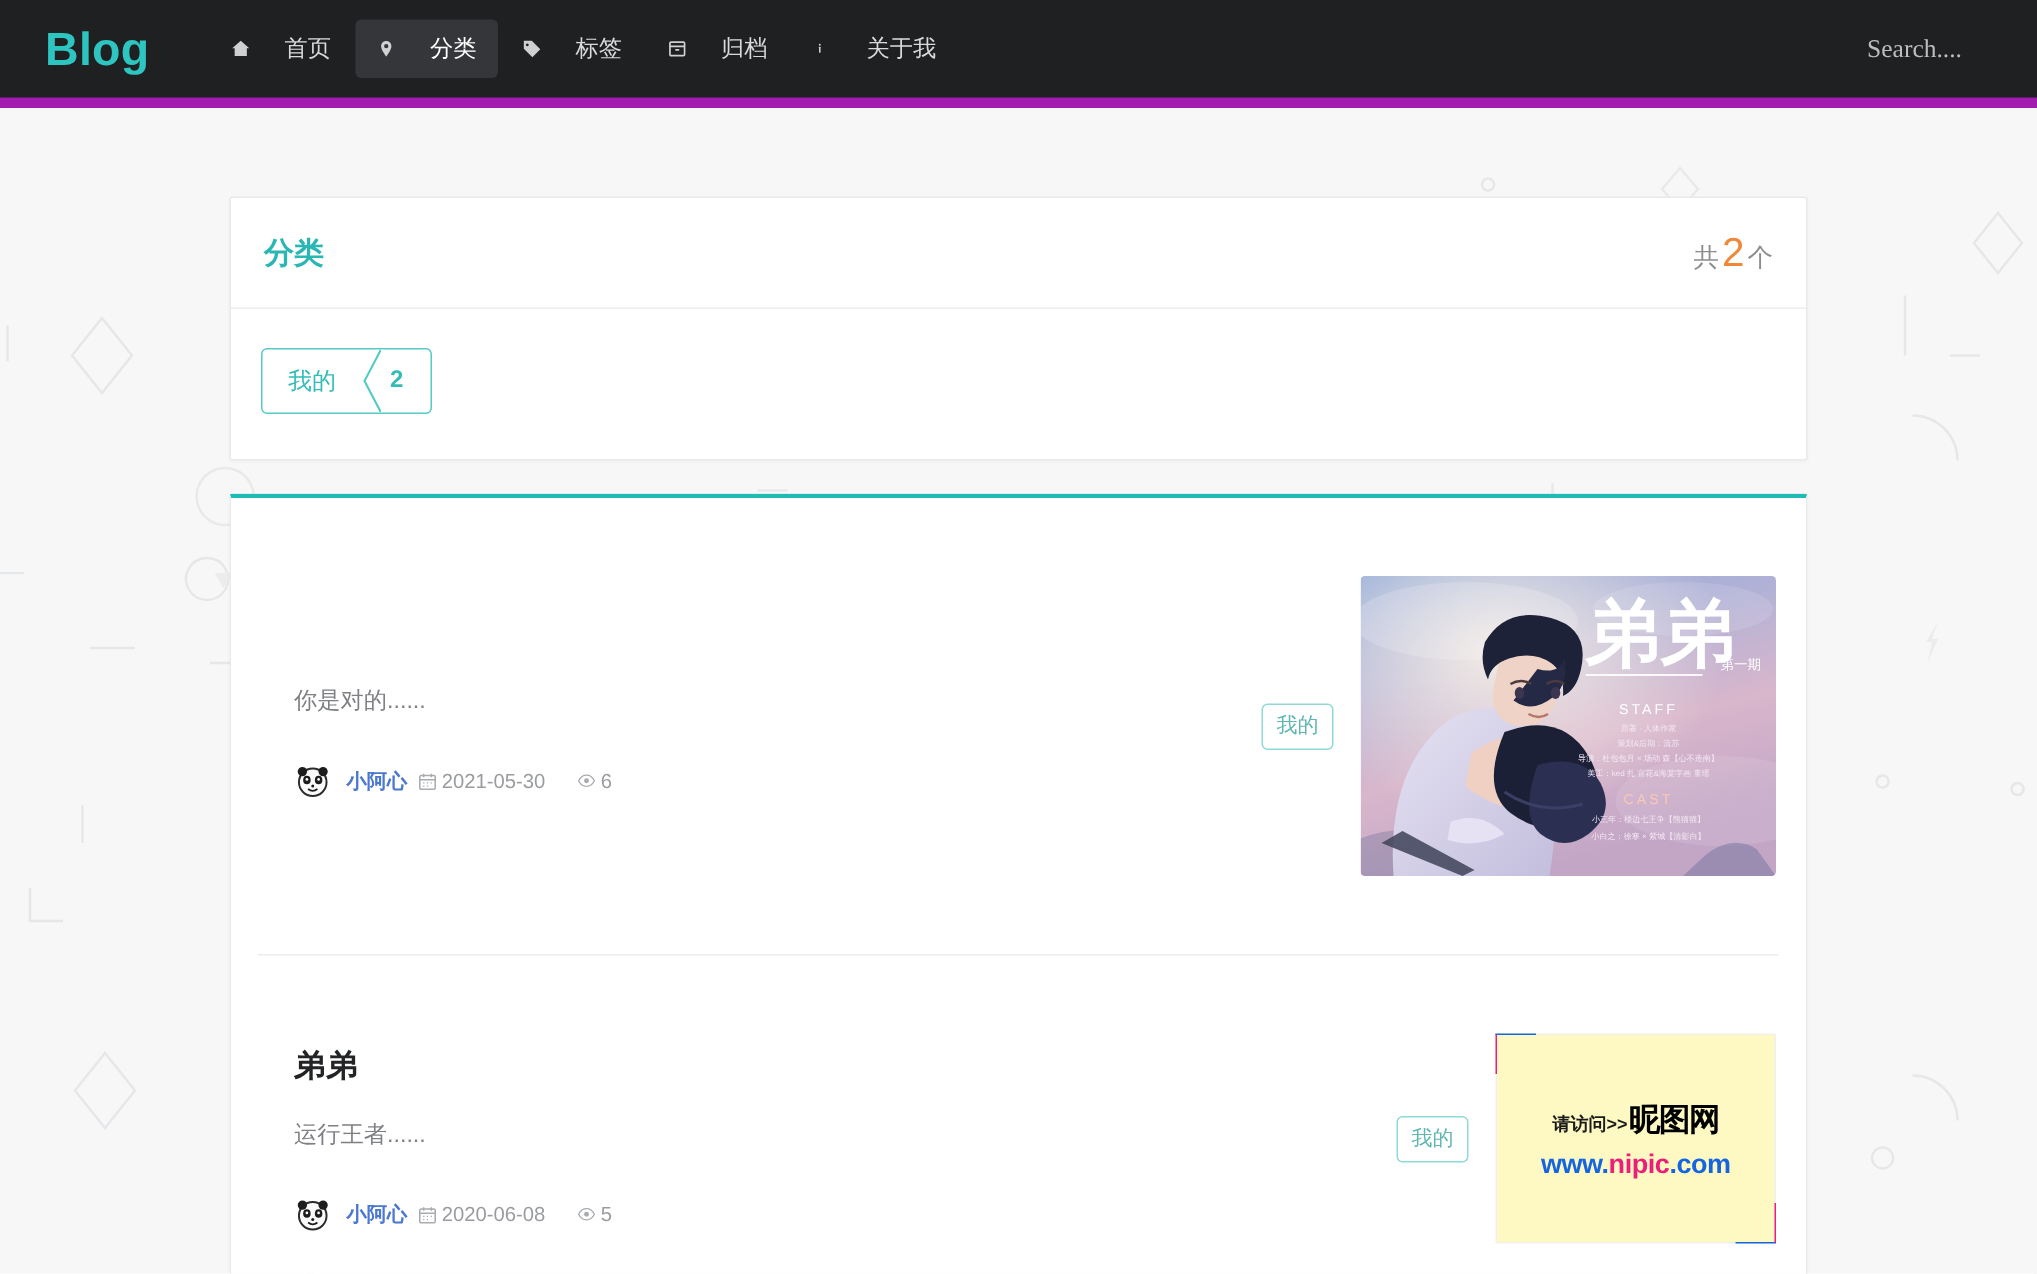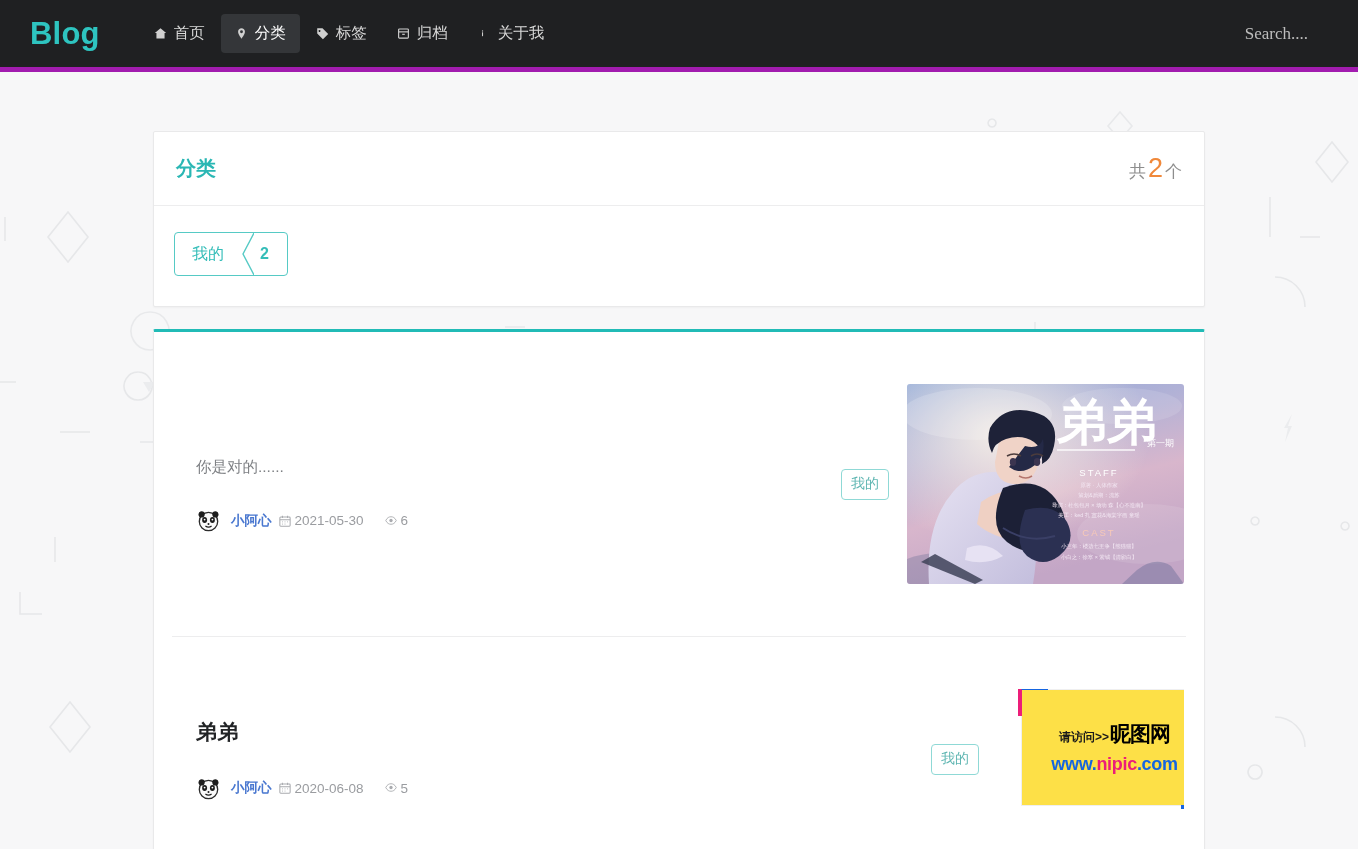--- a/index.html
+++ b/index.html
@@ -24,21 +24,21 @@
     z-index: 0;
     pointer-events: none;
   }
 
   
   #navbar {
     position: relative;
     z-index: 5;
     height: 72px;
     background: #1f2022;
-    border-bottom: 5px solid #a21caf;
+    border-bottom: 7px solid #a21caf;
     display: flex;
     align-items: center;
     padding: 0 30px 0 30px;
   }
   #brand {
     color: #2ec4c0;
     font-size: 31px;
     font-weight: bold;
     letter-spacing: .2px;
     margin-right: 40px;
@@ -47,21 +47,21 @@
   }
   #nav-items {
     display: flex;
     align-items: center;
     gap: 2px;
     list-style: none;
   }
   .nav-item {
     display: flex;
     align-items: center;
-    gap: 7px;
+    gap: 23px;
     padding: 9px 14px;
     border-radius: 4px;
     color: #d9d9d9;
     font-size: 15.5px;
     cursor: pointer;
     white-space: nowrap;
   }
   .nav-item.active {
     background: #343639;
     color: #ffffff;
@@ -275,30 +275,29 @@
     cursor: pointer;
   }
   .post-thumb.small {
     width: 187px;
     height: 140px;
   }
   .post-thumb svg { display: block; }
 
   
   .nipic {
-    width: 187px; height: 117px;
-    background: #fde047;
+    width: 187px; height: 140px;
+    background: #fef9c3;
     border: 1px solid #efeff0;
     position: relative;
     display: flex;
     flex-direction: column;
     align-items: center;
     justify-content: center;
     gap: 6px;
-    margin-left: 24px;
   }
   .nipic-line1 {
     display: flex;
     align-items: baseline;
     gap: 1px;
     white-space: nowrap;
   }
   .nipic-visit {
     font-size: 12px;
     color: #1a1a1a;
@@ -568,20 +567,21 @@
               <text x="192" y="175">小白之：徐寒 × 紫城【清影白】</text>
             </g>
           </g>
         </svg>
       </div>
     </article>
 
     <article class="post">
       <div class="post-main">
         <h2 class="post-title">弟弟</h2>
+        <p class="post-excerpt">运行王者......</p>
         <div class="post-meta">
           <span class="avatar">
             <svg viewBox="0 0 25 25" width="25" height="25">
               <circle cx="12.5" cy="13.5" r="9.2" fill="#fafafa" stroke="#2b2b2b" stroke-width="1.3"></circle>
               <circle cx="5.6" cy="6.4" r="3.1" fill="#1d1d1d"></circle>
               <circle cx="19.4" cy="6.4" r="3.1" fill="#1d1d1d"></circle>
               <ellipse cx="8.6" cy="12" rx="2.5" ry="2.9" fill="#1d1d1d"></ellipse>
               <ellipse cx="16.4" cy="12" rx="2.5" ry="2.9" fill="#1d1d1d"></ellipse>
               <circle cx="8.6" cy="11.6" r="0.9" fill="#fff"></circle>
               <circle cx="16.4" cy="11.6" r="0.9" fill="#fff"></circle>

